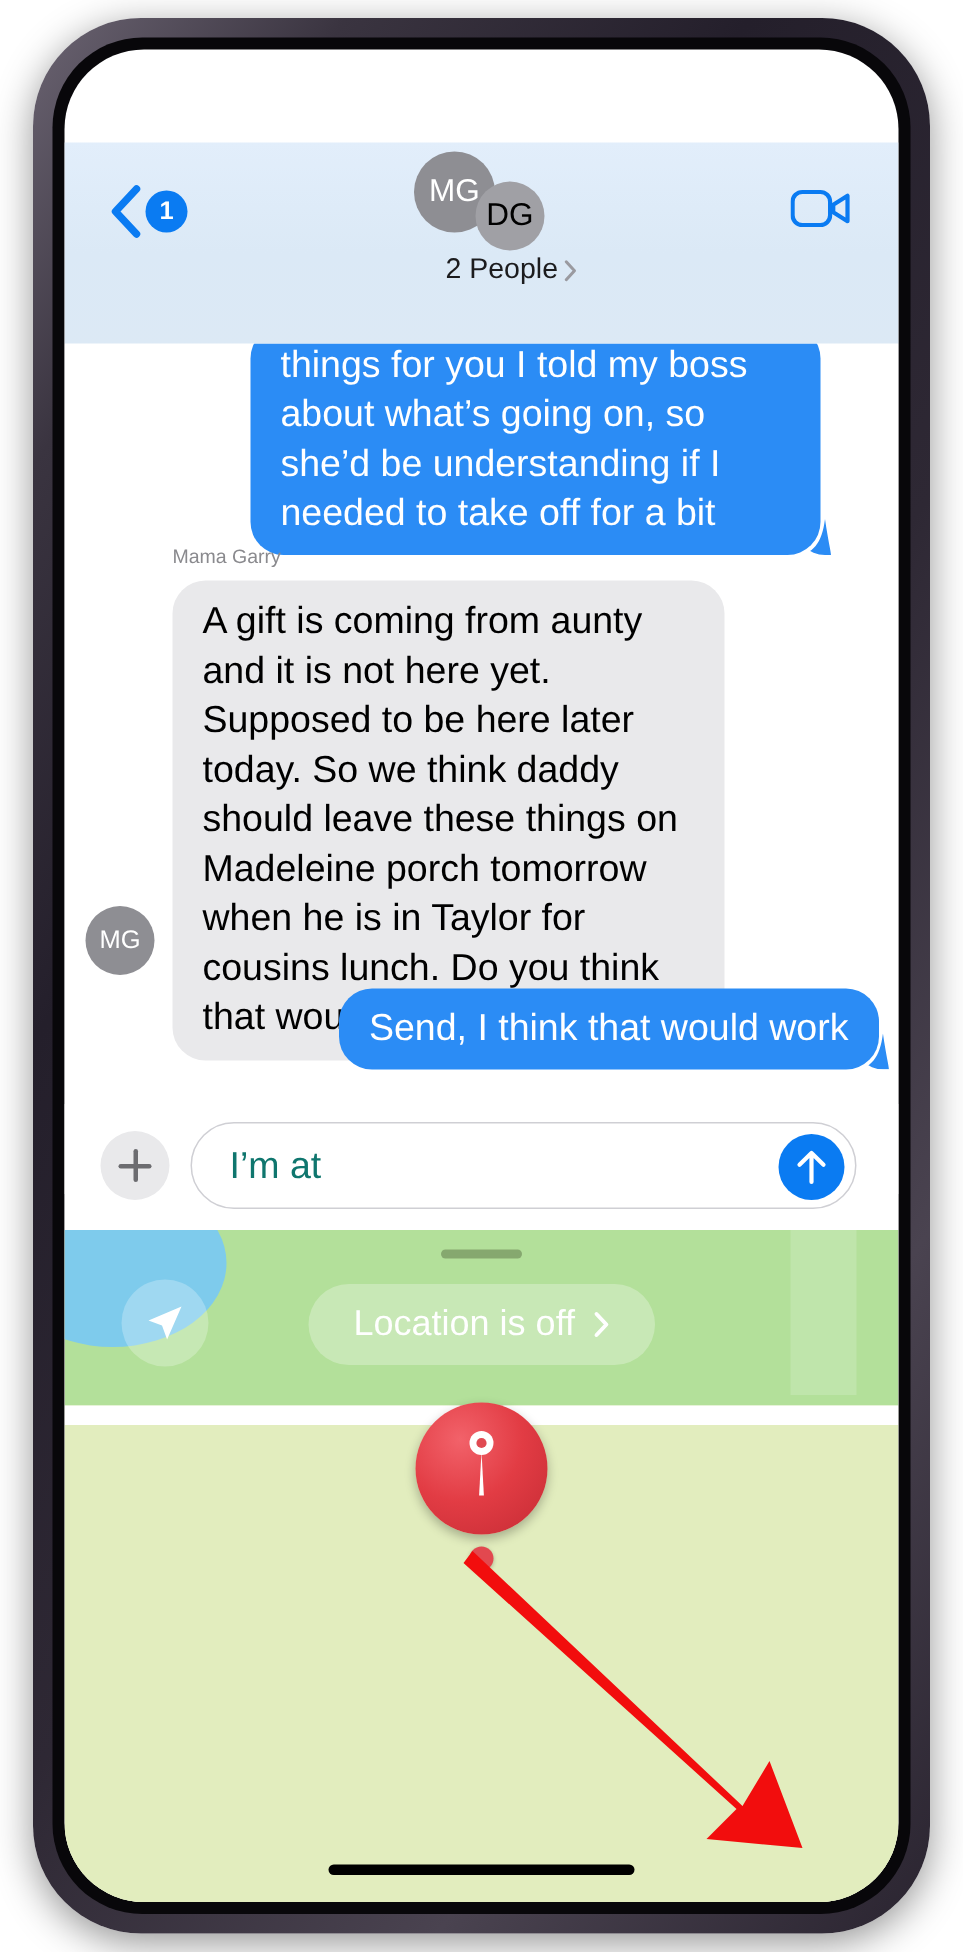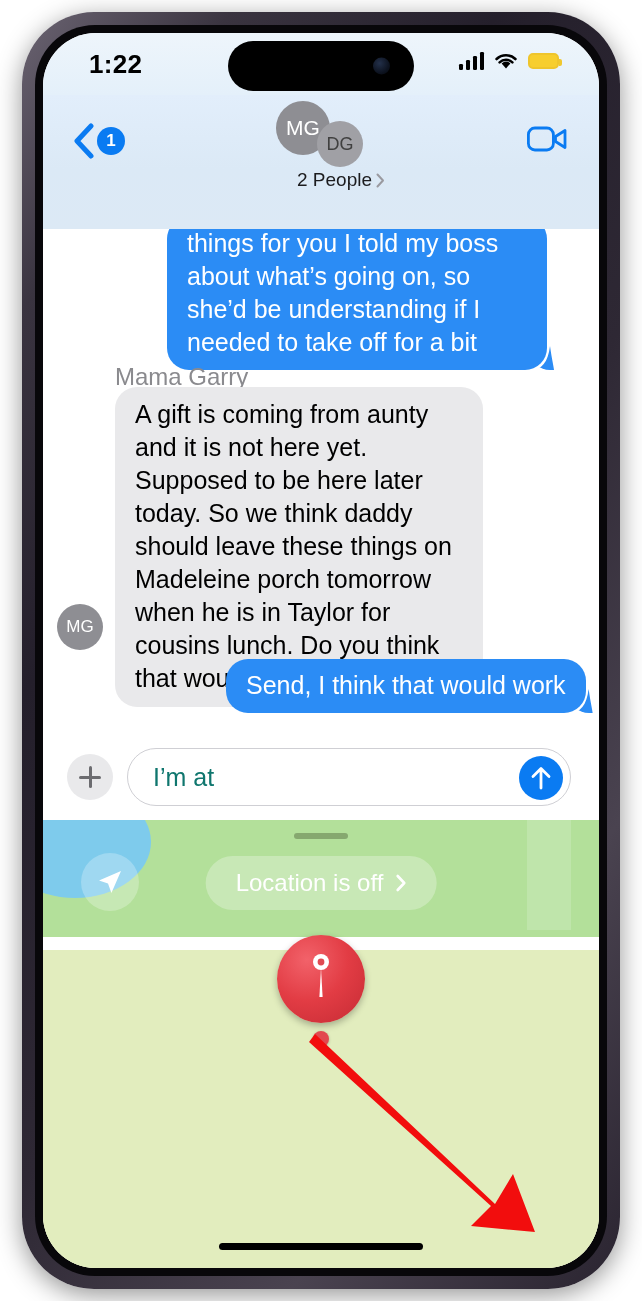--- a/index.html
+++ b/index.html
@@ -103,22 +103,22 @@
   #avatar-mg {
     position:absolute; left:4px; top:0;
     width:54px; height:54px; border-radius:50%;
     background:#8e8e93; color:#fff;
     font-size:21px; font-weight:500;
     display:flex; align-items:center; justify-content:center;
   }
   #avatar-dg {
     position:absolute; left:45px; top:20px;
     width:46px; height:46px; border-radius:50%;
-    background:#a0a0a5; color:#404040;
-    font-size:18px; font-weight:500;
+    background:#a0a0a5; color:#000000;
+    font-size:21px; font-weight:500;
     display:flex; align-items:center; justify-content:center;
   }
   #recipients-label {
     margin-top:2px;
     display:flex; align-items:center; gap:4px;
     font-size:19px; color:#1c1c1e;margin-left:40px;
   }
   #recipients-chevron { width:9px; height:15px; }
   #facetime-button {
     position:absolute; right:32px; top:30px;
@@ -146,21 +146,21 @@
     width:24px; height:24px;
     background:#2b8cf5;
     border-bottom-left-radius:20px;
     clip-path: path("M 24 24 L 0 24 C 12 24 18 16 20 0 C 22 14 24 22 24 24 Z");
   }
   #bubble-out-1 {
     left:124px; top:-12px; width:380px;
   }
   #sender-label-1 {
     position:absolute; left:72px; top:134px;
-    font-size:24px; color:#8a8a8e;
+    font-size:13px; color:#8a8a8e;
   }
   #bubble-in-1 {
     left:72px; top:158px; width:368px;
   }
   #avatar-in-1 {
     position:absolute; left:14px; top:375px;
     width:46px; height:46px; border-radius:50%;
     background:#8e8e93; color:#fff;
     font-size:17px; font-weight:500;
     display:flex; align-items:center; justify-content:center;
@@ -297,42 +297,20 @@
     pointer-events:none; z-index:8;
   }
 </style>
 </head>
 <body>
 
 <div id="phone-frame">
   <div id="phone-inner-bezel">
     <div id="screen">
 
-      <div id="status-bar">
-        <div id="status-time">1:22</div>
-
-        <div id="dynamic-island">
-          <div id="front-camera"></div>
-        </div>
-
-        <div id="status-icons">
-          <div class="sig-bars">
-            <i></i>
-              <i></i>
-              <i></i>
-              <i></i>
-          </div>
-          <svg width="26" height="19" viewBox="0 0 26 19">
-            <path d="M13 17.6 L8.6 12.4 a7 7 0 0 1 8.8 0 Z" fill="#000"></path>
-            <path d="M3.6 8.0 a13.6 13.6 0 0 1 18.8 0" stroke="#000" stroke-width="2.6" fill="none" stroke-linecap="round"></path>
-            <path d="M6.6 11.4 a9.2 9.2 0 0 1 12.8 0" stroke="#000" stroke-width="2.5" fill="none" stroke-linecap="round"></path>
-          </svg>
-          <div id="battery"></div>
-        </div>
-      </div>
 
       <div id="nav-header">
 
         <div id="back-button">
           <svg id="back-chevron" viewBox="0 0 22 36">
             <path d="M18 3 L4 18 L18 33" stroke="#0a7bf2" stroke-width="5" fill="none" stroke-linecap="round" stroke-linejoin="round"></path>
           </svg>
           <div id="unread-badge">1</div>
         </div>
 

